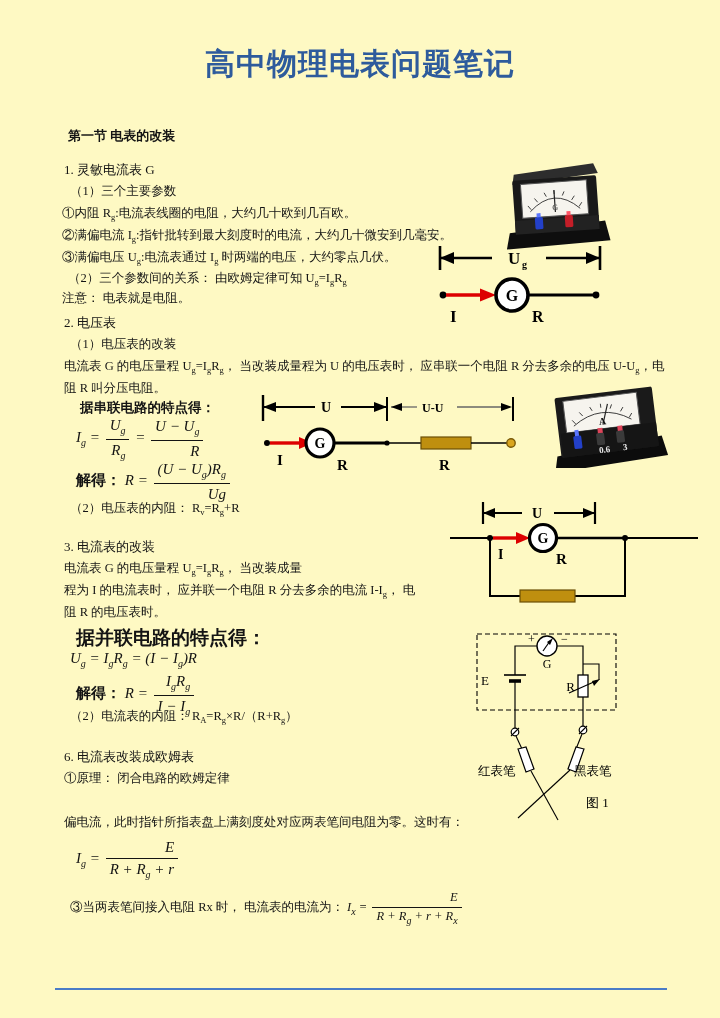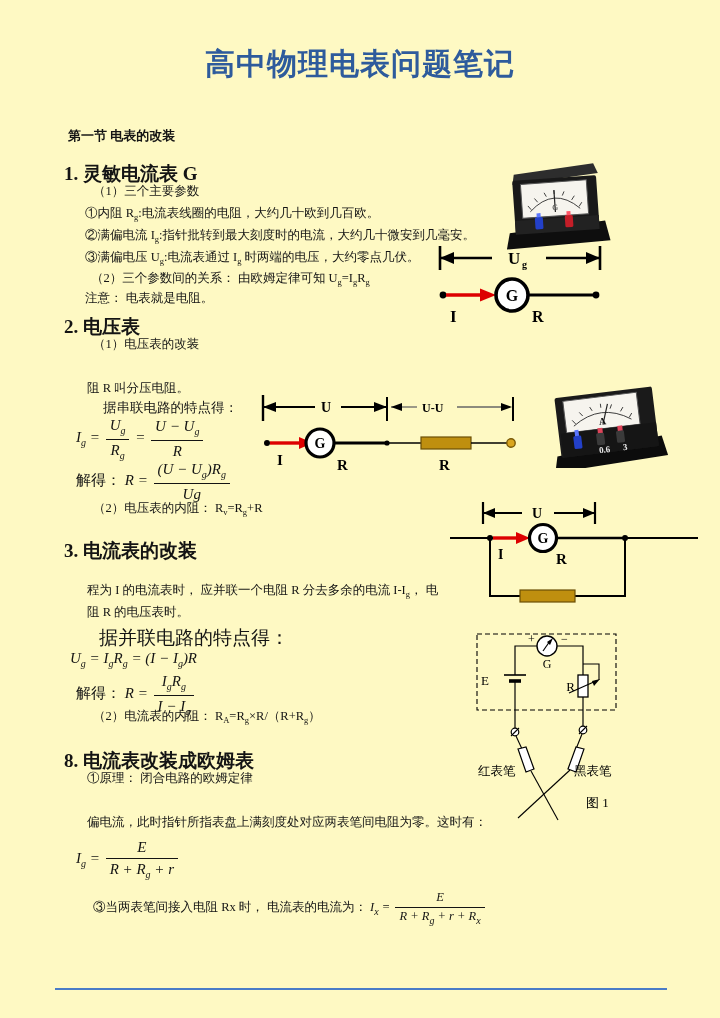--- a/index.html
+++ b/index.html
@@ -3,28 +3,28 @@
 <meta charset="utf-8">
 <style>
   html,body{margin:0;padding:0;background:#ffffff;}
   .page{position:relative;width:720px;height:1018px;background:#fef9c3;overflow:hidden;
         font-family:"Liberation Serif","DejaVu Serif",serif;color:#141414;}
   .abs{position:absolute;}
   .title{left:0;right:0;text-align:center;top:44px;
          font-family:"Liberation Sans","DejaVu Sans",sans-serif;
          font-weight:bold;font-size:30px;letter-spacing:1px;}
   .h1{font-weight:bold;font-size:13px;white-space:nowrap;}
-  .h2{font-weight:bold;font-size:19px;white-space:nowrap;}
-  .line{font-size:12.5px;white-space:nowrap;line-height:1;margin-left:23px;}
+  .h2{font-weight:normal;font-size:13px;white-space:nowrap;}
+  .line{font-size:12.5px;white-space:nowrap;line-height:1;}
   .formula{font-size:15px;white-space:nowrap;}
   .sub{font-size:8.5px;vertical-align:-3px;}
-  .b{font-weight:normal;}
+  .b{font-weight:bold;}
   .i{font-style:italic;}
   .isub{font-style:italic;font-size:10px;vertical-align:-4px;}
-  .frac{display:inline-block;text-align:center;vertical-align:middle;margin:0 2px;line-height:1.25;}
+  .frac{display:inline-block;text-align:right;vertical-align:middle;margin:0 2px;line-height:1.25;}
   .frac .num{display:block;border-bottom:1.3px solid #141414;padding:0 4px 1px;}
   .frac .den{display:block;padding:1px 4px 0;}
   .bottom-rule{height:2px;}
   svg text{font-family:"Liberation Serif","DejaVu Serif",serif;}
 </style>
 </head>
 <body>
 
 <div class="page">
 
@@ -82,20 +82,21 @@
     <circle cx="82" cy="52" r="16" fill="#fff" stroke="#000" stroke-width="3.6"></circle>
     <text x="82" y="58" text-anchor="middle" font-size="16" font-weight="bold">G</text>
     <line x1="98" y1="52" x2="163" y2="52" stroke="#000" stroke-width="3"></line>
     <circle cx="166" cy="52" r="3.4" fill="#000"></circle>
     <text x="20" y="79" font-size="17" font-weight="bold">I</text>
     <text x="102" y="79" font-size="16" font-weight="bold">R</text>
   </svg>
 
   <div class="abs h2" style="left:64px;top:314px">2. 电压表</div>
   <div class="abs line" style="left:70px;top:338px"><span>（1）电压表的改装</span></div>
+  <div class="abs line" style="left:64px;top:360px"><span>电流表 G 的电压量程 U</span><span class="sub">g</span><span>=I</span><span class="sub">g</span><span>R</span><span class="sub">g</span><span>， 当改装成量程为 U 的电压表时， 应串联一个电阻 R 分去多余的电压 U-U</span><span class="sub">g</span><span>，电</span></div>
   <div class="abs line" style="left:64px;top:382px"><span>阻 R 叫分压电阻。</span></div>
   <div class="abs line" style="left:80px;top:401px;font-size:13.5px"><span class="b">据串联电路的特点得：</span></div>
   <div class="abs formula" style="left:76px;top:416px"><span class="i">I</span><span class="isub">g</span><span class="i"> = </span><span class="frac"><span class="num"><span class="i">U</span><span class="isub">g</span></span><span class="den"><span class="i">R</span><span class="isub">g</span></span></span><span class="i"> = </span><span class="frac"><span class="num"><span class="i">U − U</span><span class="isub">g</span></span><span class="den"><span class="i">R</span></span></span></div>
   <div class="abs formula" style="left:76px;top:460px"><span class="b">解得： </span><span class="i">R = </span><span class="frac"><span class="num"><span class="i">(U − U</span><span class="isub">g</span><span class="i">)R</span><span class="isub">g</span></span><span class="den"><span class="i">Ug</span></span></span></div>
   <div class="abs line" style="left:70px;top:502px"><span>（2）电压表的内阻： R</span><span class="sub">v</span><span>=R</span><span class="sub">g</span><span>+R</span></div>
 
   <svg class="abs" style="left:253px;top:390px" width="296" height="88" viewBox="0 0 296 88">
     <g stroke="#000">
       <line x1="10" y1="5" x2="10" y2="31" stroke-width="2.4"></line>
       <line x1="134" y1="7" x2="134" y2="31" stroke-width="2"></line>
@@ -152,20 +153,21 @@
       <rect x="49" y="45" width="5" height="6" fill="#e0445a"></rect>
       <rect x="47" y="50" width="8" height="12" rx="1.5" fill="#3a3a3a"></rect>
       <rect x="69" y="45" width="5" height="6" fill="#e0445a"></rect>
       <rect x="67" y="50" width="8" height="12" rx="1.5" fill="#3a3a3a"></rect>
       <text x="48" y="70" font-size="9" font-weight="bold" fill="#e8e8e8">0.6</text>
       <text x="72" y="70" font-size="9" font-weight="bold" fill="#e8e8e8">3</text>
     </g>
   </svg>
 
   <div class="abs h2" style="left:64px;top:538px">3. 电流表的改装</div>
+  <div class="abs line" style="left:64px;top:562px"><span>电流表 G 的电压量程 U</span><span class="sub">g</span><span>=I</span><span class="sub">g</span><span>R</span><span class="sub">g</span><span>， 当改装成量</span></div>
   <div class="abs line" style="left:64px;top:584px"><span>程为 I 的电流表时， 应并联一个电阻 R 分去多余的电流 I-I</span><span class="sub">g</span><span>， 电</span></div>
   <div class="abs line" style="left:64px;top:606px"><span>阻 R 的电压表时。</span></div>
   <div class="abs line" style="left:76px;top:628px;font-size:19px"><span class="b">据并联电路的特点得：</span></div>
   <div class="abs formula" style="left:70px;top:650px"><span class="i">U</span><span class="isub">g</span><span class="i"> = I</span><span class="isub">g</span><span class="i">R</span><span class="isub">g</span><span class="i"> = (I − I</span><span class="isub">g</span><span class="i">)R</span></div>
   <div class="abs formula" style="left:76px;top:672px"><span class="b">解得： </span><span class="i">R = </span><span class="frac"><span class="num"><span class="i">I</span><span class="isub">g</span><span class="i">R</span><span class="isub">g</span></span><span class="den"><span class="i">I − I</span><span class="isub">g</span></span></span></div>
   <div class="abs line" style="left:70px;top:710px"><span>（2）电流表的内阻： R</span><span class="sub">A</span><span>=R</span><span class="sub">g</span><span>×R/（R+R</span><span class="sub">g</span><span>）</span></div>
 
   <svg class="abs" style="left:448px;top:496px" width="252" height="126" viewBox="0 0 252 126">
     <g stroke="#000">
       <line x1="35" y1="6" x2="35" y2="28" stroke-width="2.2"></line>
@@ -183,21 +185,21 @@
     <circle cx="177" cy="42" r="3" fill="#000"></circle>
     <line x1="45" y1="42" x2="68" y2="42" stroke="#dd0000" stroke-width="3.4"></line>
     <polygon points="82,42 68,36 68,48" fill="#dd0000"></polygon>
     <circle cx="95" cy="42" r="13.5" fill="#fff" stroke="#000" stroke-width="3.2"></circle>
     <text x="95" y="47" text-anchor="middle" font-size="14" font-weight="bold">G</text>
     <line x1="109" y1="42" x2="174" y2="42" stroke="#000" stroke-width="2.6"></line>
     <text x="50" y="63" font-size="14" font-weight="bold">I</text>
     <text x="108" y="68" font-size="15" font-weight="bold">R</text>
   </svg>
 
-  <div class="abs h2" style="left:64px;top:748px">8. 电流表改装成欧姆表</div>
+  <div class="abs h2" style="left:64px;top:748px">6. 电流表改装成欧姆表</div>
   <div class="abs line" style="left:64px;top:772px"><span>①原理： 闭合电路的欧姆定律</span></div>
   <div class="abs line" style="left:64px;top:816px"><span>偏电流，此时指针所指表盘上满刻度处对应两表笔间电阻为零。这时有：</span></div>
   <div class="abs formula" style="left:76px;top:838px"><span class="i">I</span><span class="isub">g</span><span class="i"> = </span><span class="frac"><span class="num"><span class="i">E</span></span><span class="den"><span class="i">R + R</span><span class="isub">g</span><span class="i"> + r</span></span></span></div>
   <div class="abs line" style="left:70px;top:890px;font-size:12.5px"><span>③当两表笔间接入电阻 Rx 时， 电流表的电流为：  </span><span class="i">I</span><span class="isub">x</span><span class="i"> = </span><span class="frac"><span class="num"><span class="i">E</span></span><span class="den"><span class="i">R + R</span><span class="isub">g</span><span class="i"> + r + R</span><span class="isub">x</span></span></span></div>
 
   <svg class="abs" style="left:458px;top:618px" width="225" height="215" viewBox="0 0 225 215">
     <rect x="19" y="16" width="139" height="76" fill="none" stroke="#000" stroke-width="1.1" stroke-dasharray="5 3"></rect>
     <text x="23" y="67" font-size="13">E</text>
     <line x1="46" y1="57" x2="68" y2="57" stroke="#000" stroke-width="1.6"></line>
     <line x1="51" y1="63" x2="63" y2="63" stroke="#000" stroke-width="3.6"></line>

